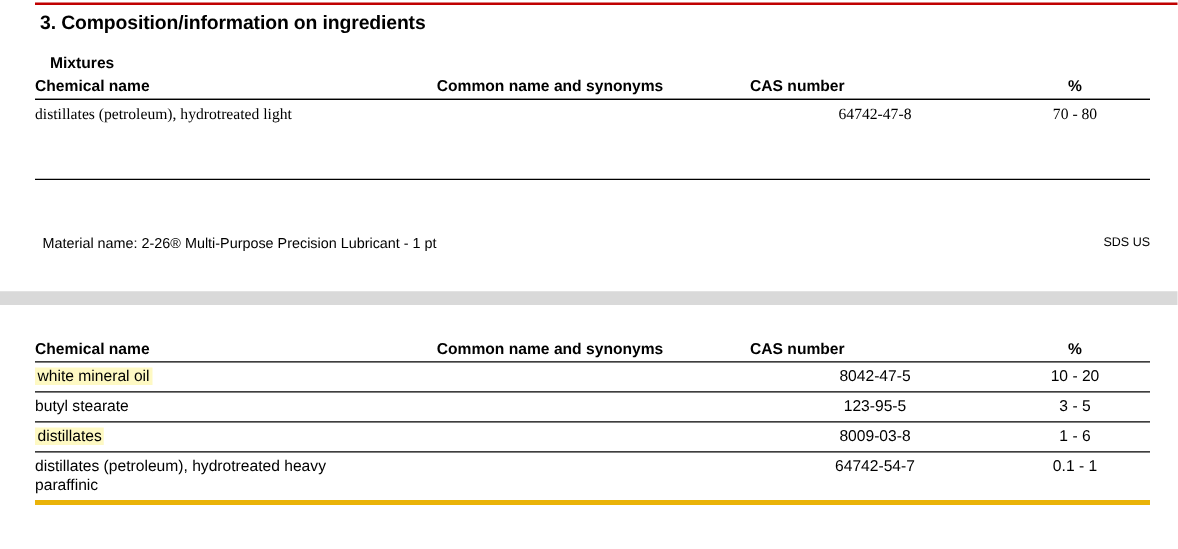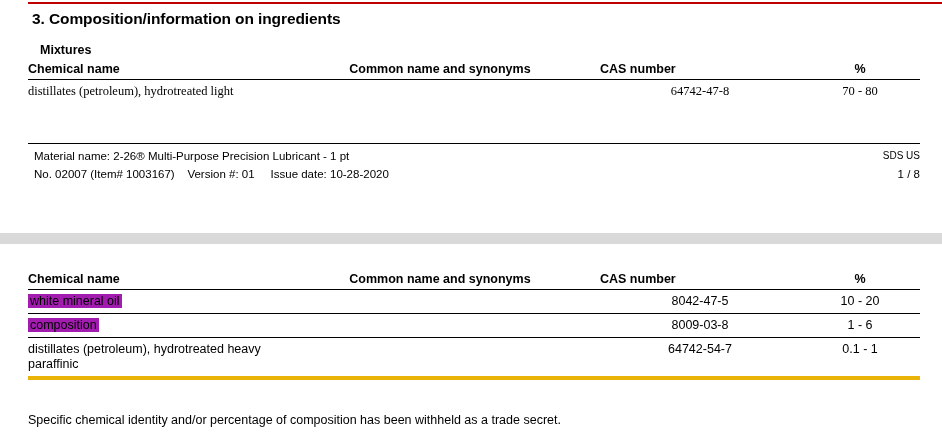--- a/index.html
+++ b/index.html
@@ -69,21 +69,21 @@
   .col-pct    { width: 120px; text-align: center !important; }
 
   .row td {
     padding-top: 4px;
     padding-bottom: 4px;
     line-height: 15px;
   }
   .row.borderless td { border-bottom: none; }
   .cell-center { text-align: center; }
   .hl {
-    background: #a21caf;
+    background: #fef9c3;
     padding: 0 2px;
   }
 
   
   #table1 { left: 28px; top: 62px; width: 892px; }
   #table1 .row td { border-bottom: none; font-family: Liberation Serif, serif; }
   .t1-bottom-rule {
     position: absolute;
     left: 28px;
     top: 143px;
@@ -97,20 +97,21 @@
     position: absolute;
     left: 28px;
     top: 150px;
     width: 892px;
     font-size: 11.5px;
   }
   .footer .line1,
   .footer .line2 {
     position: relative;
     height: 18px;
+    margin-top: 39px;
   }
   .footer .left { position: absolute; left: 6px; top: 0; white-space: pre; }
   .footer .right { position: absolute; right: 0; top: 0; text-align: right; }
   .footer .sdsus { font-size: 10px; }
 
   
   .grey-band {
     position: absolute;
     left: 0;
     top: 233px;
@@ -161,24 +162,20 @@
     </tbody>
   </table>
 
   <div class="t1-bottom-rule"></div>
 
   <div class="footer">
     <div class="line1">
       <span class="left">Material name: 2-26® Multi-Purpose Precision Lubricant - 1 pt</span>
       <span class="right sdsus">SDS US</span>
     </div>
-    <div class="line2">
-      <span class="left">No. 02007 (Item# 1003167)    Version #: 01     Issue date: 10-28-2020</span>
-      <span class="right">1 / 8</span>
-    </div>
   </div>
 
   <div class="grey-band"></div>
 
   <table class="tbl" id="table2">
     <thead>
       <tr class="hdr-row">
         <th class="col-chem">Chemical name</th>
         <th class="col-common">Common name and synonyms</th>
         <th class="col-cas">CAS number</th>
@@ -186,29 +183,34 @@
       </tr>
     </thead>
     <tbody>
       <tr class="row">
         <td class="col-chem"><span class="hl">white mineral oil</span></td>
         <td class="col-common cell-center"></td>
         <td class="col-cas cell-center">8042-47-5</td>
         <td class="col-pct cell-center">10 - 20</td>
       </tr>
       <tr class="row">
-        <td class="col-chem"><span class="hl">composition</span></td>
+        <td class="col-chem">butyl stearate</td>
+        <td class="col-common cell-center"></td>
+        <td class="col-cas cell-center">123-95-5</td>
+        <td class="col-pct cell-center">3 - 5</td>
+      </tr>
+      <tr class="row">
+        <td class="col-chem"><span class="hl">distillates</span></td>
         <td class="col-common cell-center"></td>
         <td class="col-cas cell-center">8009-03-8</td>
         <td class="col-pct cell-center">1 - 6</td>
       </tr>
       <tr class="row last">
         <td class="col-chem">distillates (petroleum), hydrotreated heavy paraffinic</td>
         <td class="col-common cell-center"></td>
         <td class="col-cas cell-center">64742-54-7</td>
         <td class="col-pct cell-center">0.1 - 1</td>
       </tr>
     </tbody>
   </table>
 
-  <div class="note">Specific chemical identity and/or percentage of composition has been withheld as a trade secret.</div>
 
 </div>
 
 </body></html>

